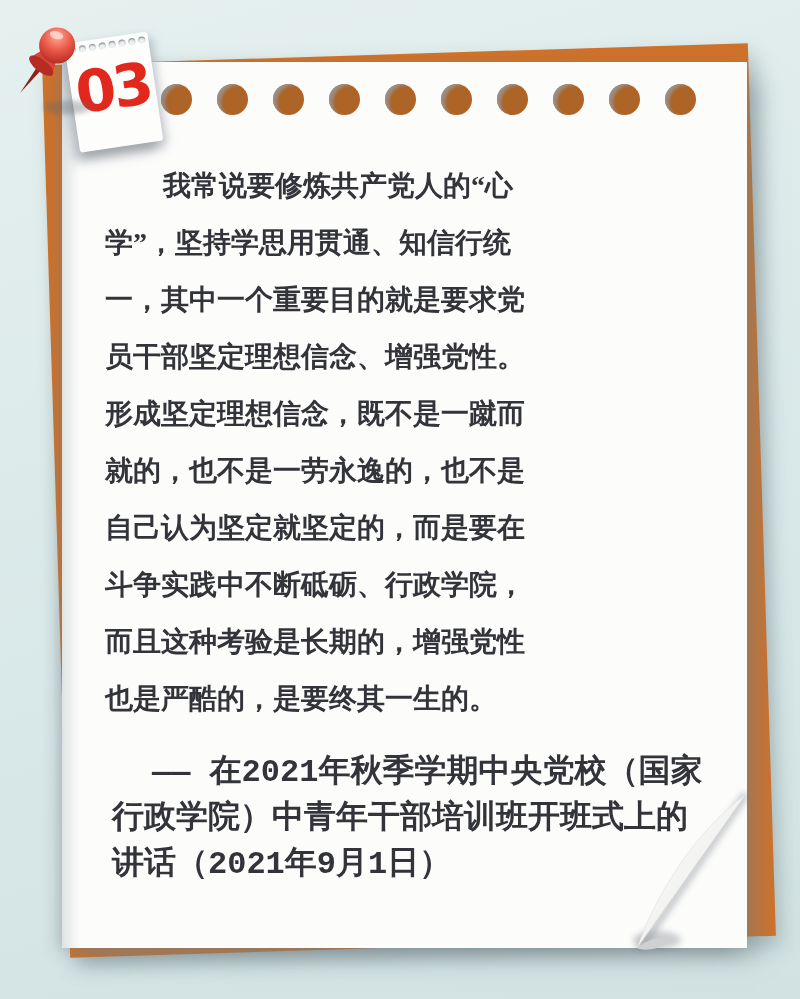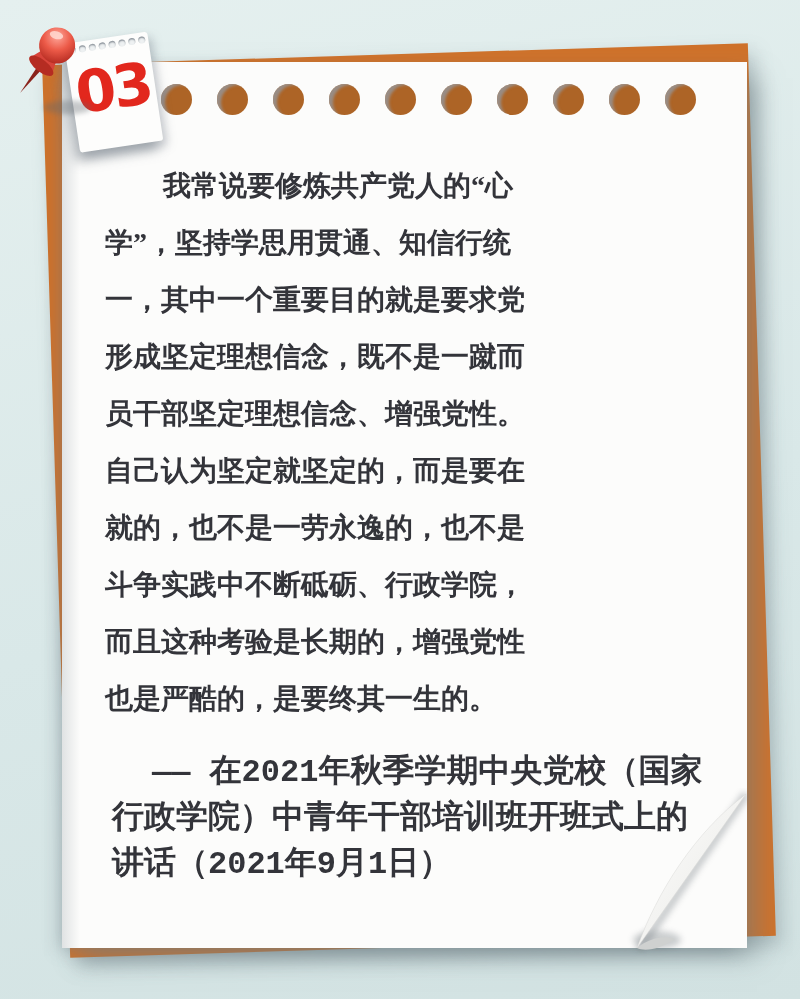--- a/index.html
+++ b/index.html
@@ -96,24 +96,24 @@
       <div class="dot"></div>
       <div class="dot"></div>
       <div class="dot"></div>
       <div class="dot"></div>
     </div>
 
   <div class="quote" id="quote">
       <div class="line indent">我常说要修炼共产党人的“心</div>
       <div class="line">学”，坚持学思用贯通、知信行统</div>
       <div class="line">一，其中一个重要目的就是要求党</div>
+      <div class="line">员干部坚定理想信念、增强党性。</div>
       <div class="line">形成坚定理想信念，既不是一蹴而</div>
-      <div class="line">员干部坚定理想信念、增强党性。</div>
+      <div class="line">就的，也不是一劳永逸的，也不是</div>
       <div class="line">自己认为坚定就坚定的，而是要在</div>
-      <div class="line">就的，也不是一劳永逸的，也不是</div>
       <div class="line">斗争实践中不断砥砺、行政学院，</div>
       <div class="line">而且这种考验是长期的，增强党性</div>
       <div class="line">也是严酷的，是要终其一生的。</div>
     </div>
 
   <div class="attribution" id="attribution">
       <div class="line first">—— 在2021年秋季学期中央党校（国家</div>
       <div class="line">行政学院）中青年干部培训班开班式上的</div>
       <div class="line">讲话（2021年9月1日）</div>
     </div>

